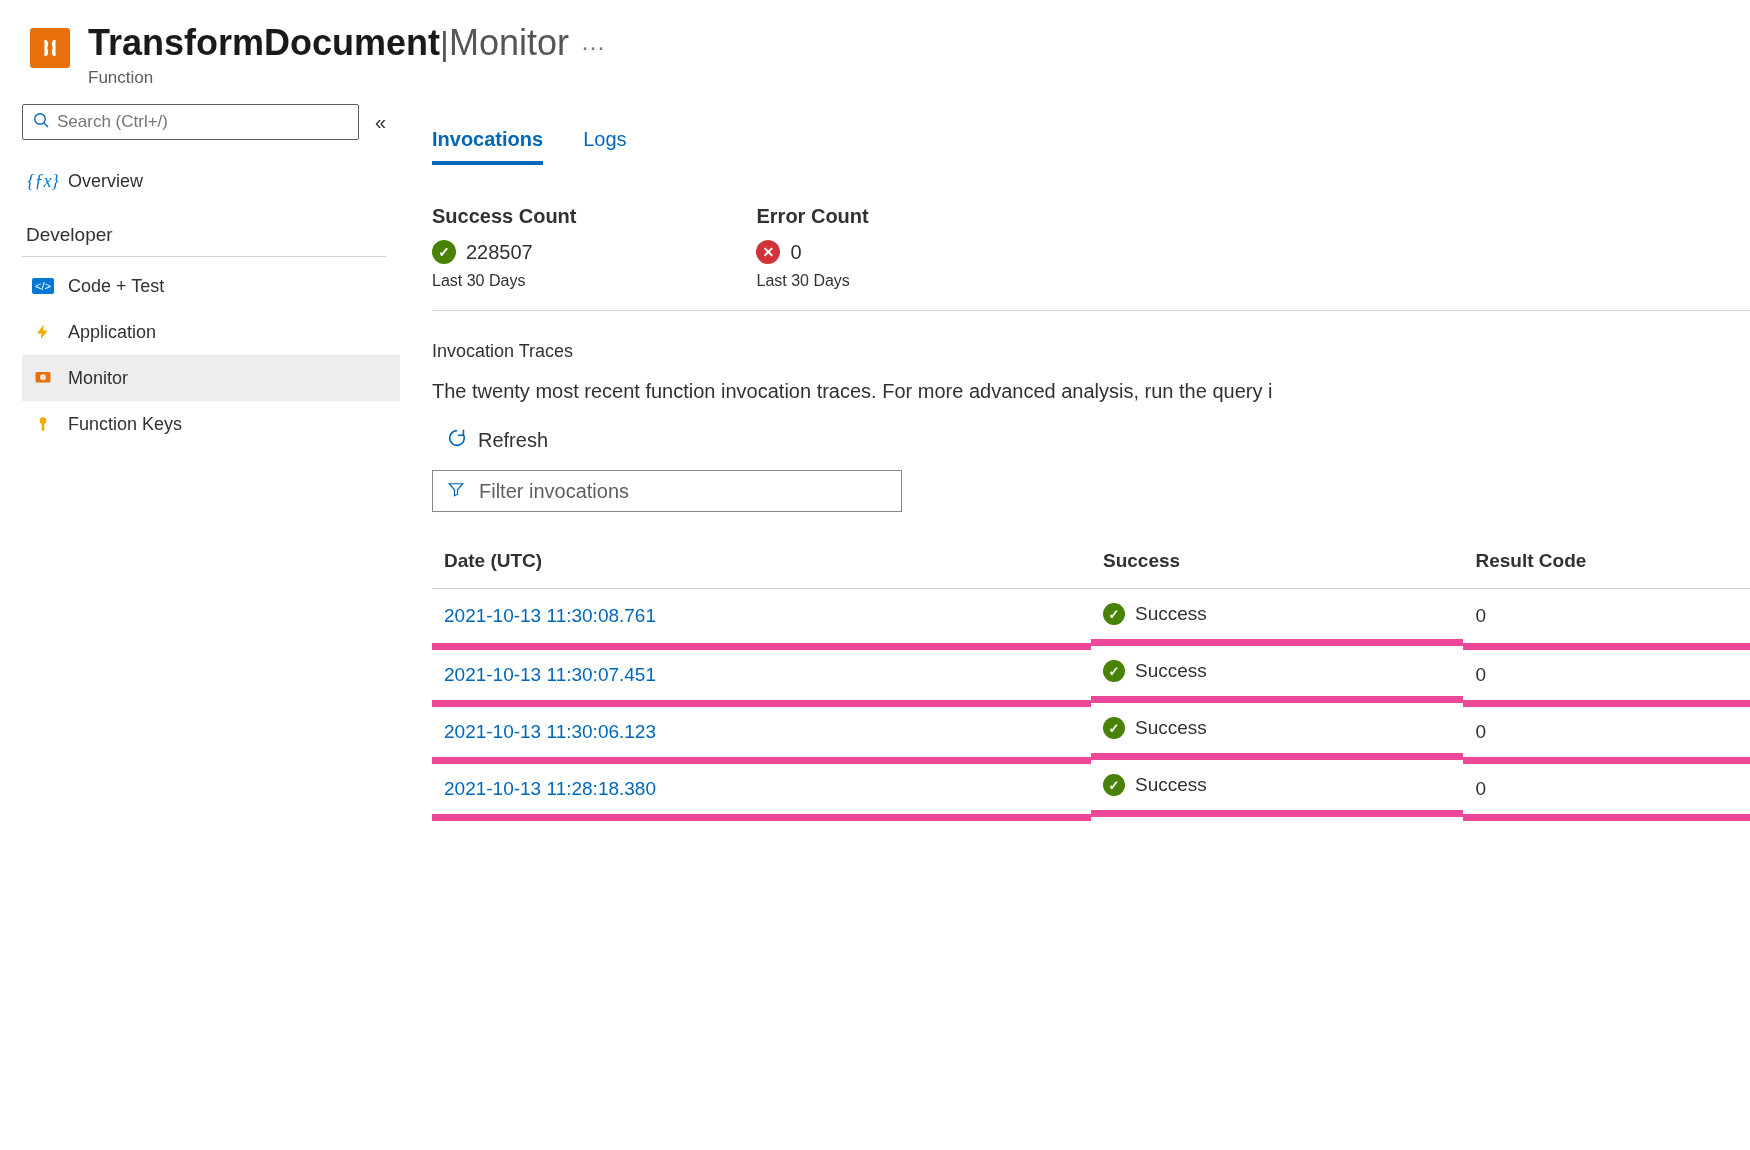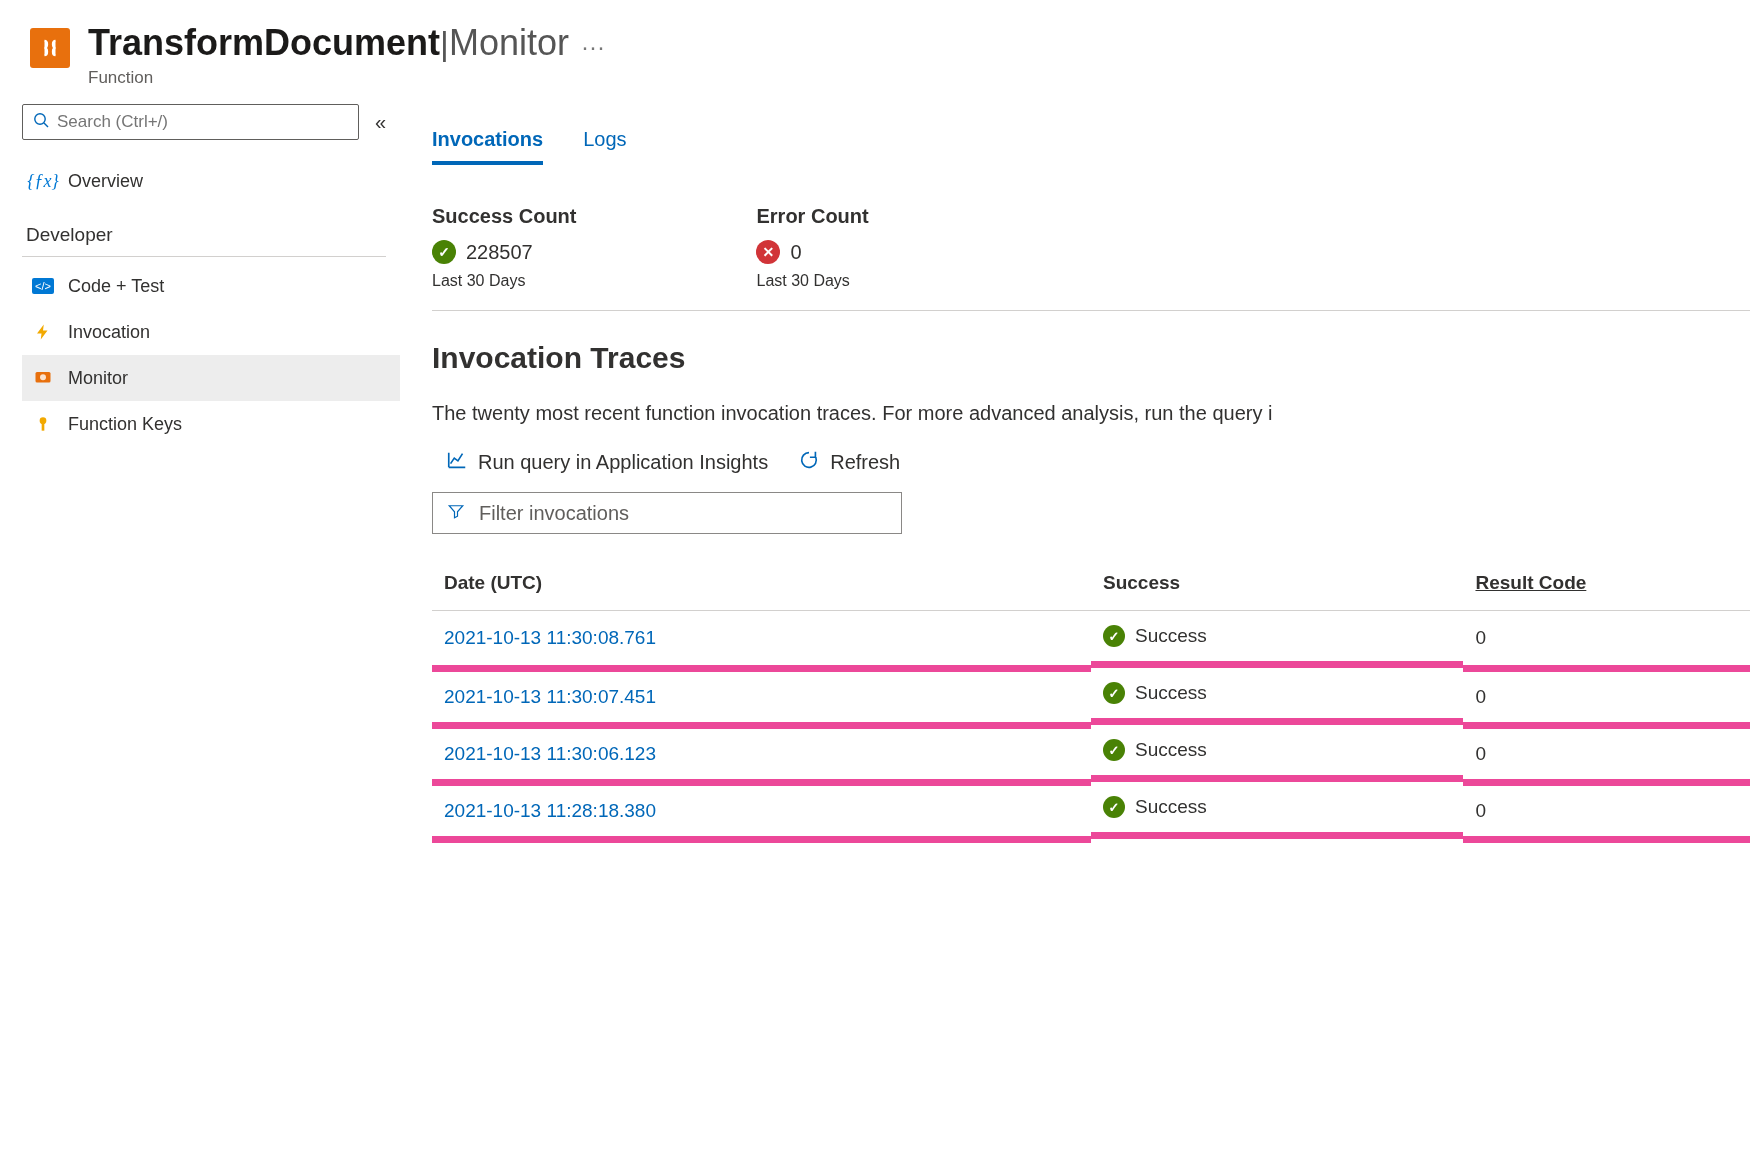--- a/index.html
+++ b/index.html
@@ -114,21 +114,21 @@
   .stat-period { font-size: 16px; color: #323130; }
   .ok-circle, .err-circle {
     width: 24px; height: 24px; border-radius: 50%;
     display: inline-flex; align-items: center; justify-content: center;
     color: #fff; font-weight: bold; font-size: 14px;
   }
   .ok-circle { background: #498205; }
   .ok-circle.small { width: 22px; height: 22px; font-size: 13px; }
   .err-circle { background: #d13438; }
 
-  .traces-title { font-size: 30px; font-weight: 700; margin-bottom: 27px; }
+  .traces-title { font-size: 18px; font-weight: 400; margin-bottom: 18px; }
   .traces-desc  { font-size: 20px; color: #323130; margin-bottom: 24px; white-space: nowrap; }
 
   .toolbar { display: flex; align-items: center; gap: 30px; margin-bottom: 16px; padding-left: 14px;}
   .toolbar-item { display: inline-flex; align-items: center; gap: 10px; font-size: 20px; cursor: pointer; }
   .toolbar-icon { color: #0067b8; }
 
   .filter-box {
     display: flex; align-items: center; gap: 14px;
     border: 1px solid #8a8886;
     height: 42px; width: 470px;
@@ -148,21 +148,21 @@
   }
   .trace-table td {
     padding: 14px 12px;
     border-bottom: 7px solid #ec4899;
   }
   .trace-table td.date a { color: #0067b8; text-decoration: none; }
   .trace-table td.success { display: flex; align-items: center; gap: 10px; }
 
   .col-date { width: 460px; }
   .col-success { width: 260px; }
-  .col-result { width: 200px; text-decoration: underline; }
+  .col-result { width: 200px; }
 </style>
 </head>
 <body>
 
 <div class="layout">
   <div class="header">
     <div class="app-icon">
       <svg width="22" height="22" viewBox="0 0 24 24">
           <path fill="#fff" d="M6 4c4 0 4 8 0 8 4 0 4 8 0 8M18 4c-4 0-4 8 0 8-4 0-4 8 0 8" stroke="#fff" stroke-width="2"></path>
         </svg>
@@ -206,21 +206,21 @@
             <span class="icon-code">&lt;/&gt;</span>
           </span>
         <span>Code + Test</span>
       </div>
       <div class="nav-item">
         <span class="nav-icon icon-bolt">
           <svg width="18" height="20" viewBox="0 0 24 24">
               <path fill="#f2a900" d="M13 2 4 14h6l-1 8 9-12h-6z"></path>
             </svg>
         </span>
-        <span>Invocation</span>
+        <span>Application</span>
       </div>
       <div class="nav-item selected">
         <span class="nav-icon icon-monitor">
           <svg width="18" height="18" viewBox="0 0 24 24">
               <rect x="2" y="4" width="20" height="14" rx="2" fill="#e8700d"></rect>
               <circle cx="12" cy="11" r="4" fill="#fff" opacity="0.8"></circle>
             </svg>
         </span>
         <span>Monitor</span>
       </div>
@@ -257,28 +257,20 @@
             <span>0</span>
           </div>
           <div class="stat-period">Last 30 Days</div>
         </div>
       </div>
 
       <div class="traces-title">Invocation Traces</div>
       <div class="traces-desc">The twenty most recent function invocation traces. For more advanced analysis, run the query i</div>
 
       <div class="toolbar">
-        <span class="toolbar-item">
-          <span class="toolbar-icon">
-            <svg width="22" height="22" viewBox="0 0 24 24">
-                <path d="M3 20V4M3 20h18M5 16l4-6 4 3 5-8" stroke="#0067b8" stroke-width="1.8" fill="none"></path>
-              </svg>
-          </span>
-          <span>Run query in Application Insights</span>
-        </span>
         <span class="toolbar-item">
           <span class="toolbar-icon">
             <svg width="22" height="22" viewBox="0 0 24 24">
                 <path d="M12 4a8 8 0 1 0 7.4 5" stroke="#0067b8" stroke-width="1.8" fill="none"></path>
                 <path d="M19 3v6h-6" stroke="#0067b8" stroke-width="1.8" fill="none"></path>
               </svg>
           </span>
           <span>Refresh</span>
         </span>
       </div>

